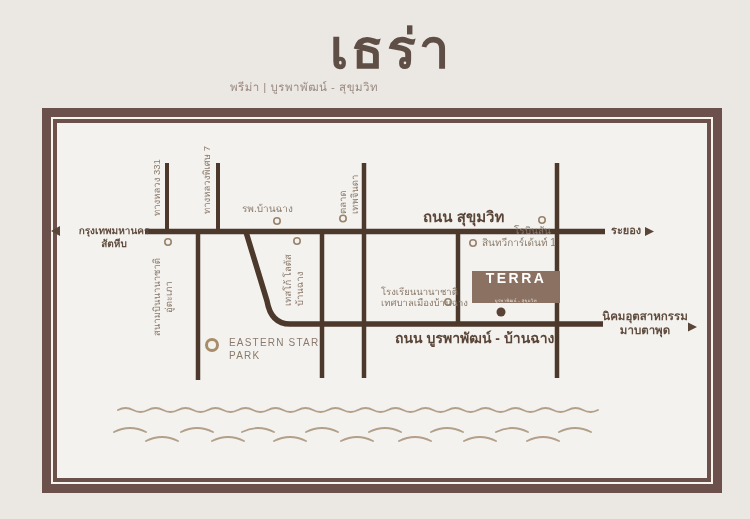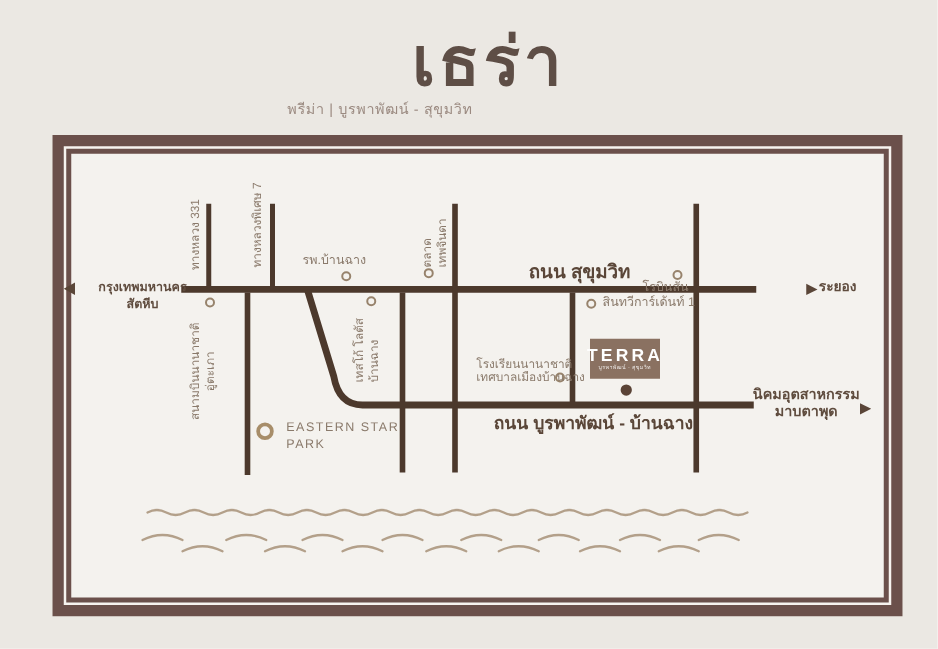--- a/index.html
+++ b/index.html
@@ -34,23 +34,23 @@
   .lbl-strong { color:#5f4c3e; font-weight:bold; }
   .road-name { position:absolute; color:#5a4638; font-weight:bold; white-space:nowrap; }
   .vlabel {
     position:absolute; transform:rotate(-90deg); transform-origin:0 0;
     white-space:nowrap; font-size:9.5px; color:#8a7a6b; line-height:12px;
   }
   .center { text-align:center; }
 
   
   .terra-box {
-    position:absolute; left:472px; top:271px; width:56px; height:32px;
+    position:absolute; left:472px; top:271px; width:88px; height:32px;
     background:#8a7161; color:#ffffff; display:flex; flex-direction:column;
-    align-items:center; justify-content:center; gap:1px;
+    align-items:center; justify-content:space-between; gap:1px;
   }
   .terra-name { font-size:14px; font-weight:bold; letter-spacing:2.5px; line-height:14px; }
   .terra-tagline { font-size:5px; letter-spacing:.4px; opacity:.85; line-height:5px; transform:scale(.85); }
 </style>
 </head>
 <body>
 
 <div id="stage">
 
   <div class="logo-title">เธร่า</div>
@@ -100,21 +100,21 @@
   </svg>
 
   <div class="road-name" style="left:395px; top:327px; font-size:14px;">ถนน บูรพาพัฒน์ - บ้านฉาง</div>
   <div class="road-name" style="left:423px; top:205px; font-size:15px;">ถนน สุขุมวิท</div>
 
   <div class="lbl lbl-strong center" style="left:74px; top:224px; width:80px; font-size:10px; line-height:13px;">
     <div>กรุงเทพมหานคร</div>
     <div>สัตหีบ</div>
   </div>
 
-  <div class="lbl lbl-strong" style="left:611px; top:225px; font-size:11px;margin-left:44px;">ระยอง</div>
+  <div class="lbl lbl-strong" style="left:611px; top:225px; font-size:11px;">ระยอง</div>
 
   <div class="lbl lbl-strong center" style="left:602px; top:310px; width:86px; font-size:11.5px; line-height:14px;font-family:Liberation Mono, monospace;">
     <div>นิคมอุตสาหกรรม</div>
     <div>มาบตาพุด</div>
   </div>
 
   <div class="lbl" style="left:242px; top:203px;">รพ.บ้านฉาง</div>
   <div class="lbl" style="left:514px; top:201px;margin-top:24px;">โรบินสัน</div>
   <div class="lbl" style="left:482px; top:237px;">สินทวีการ์เด้นท์ 1</div>
 

